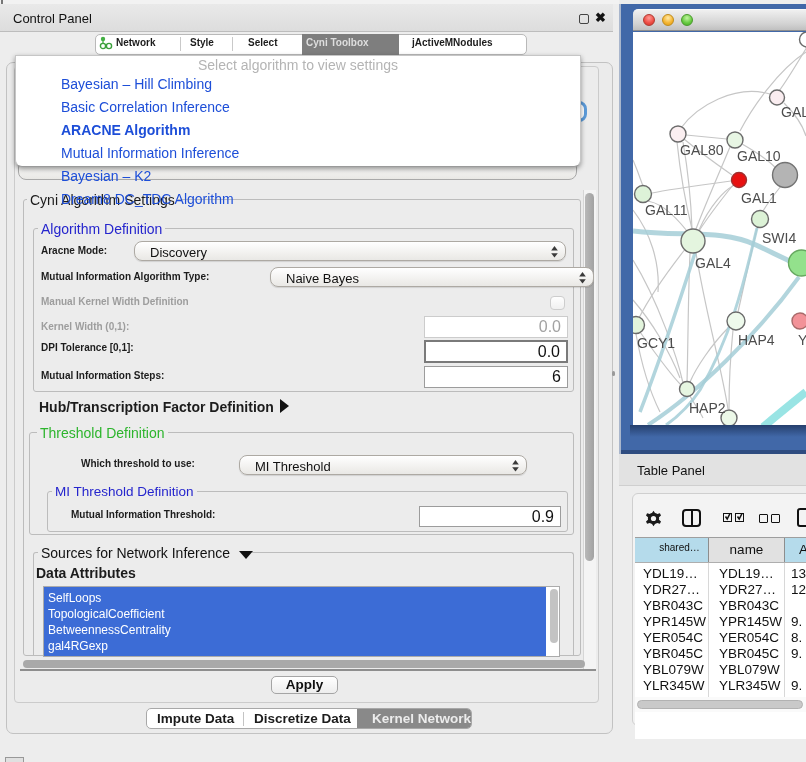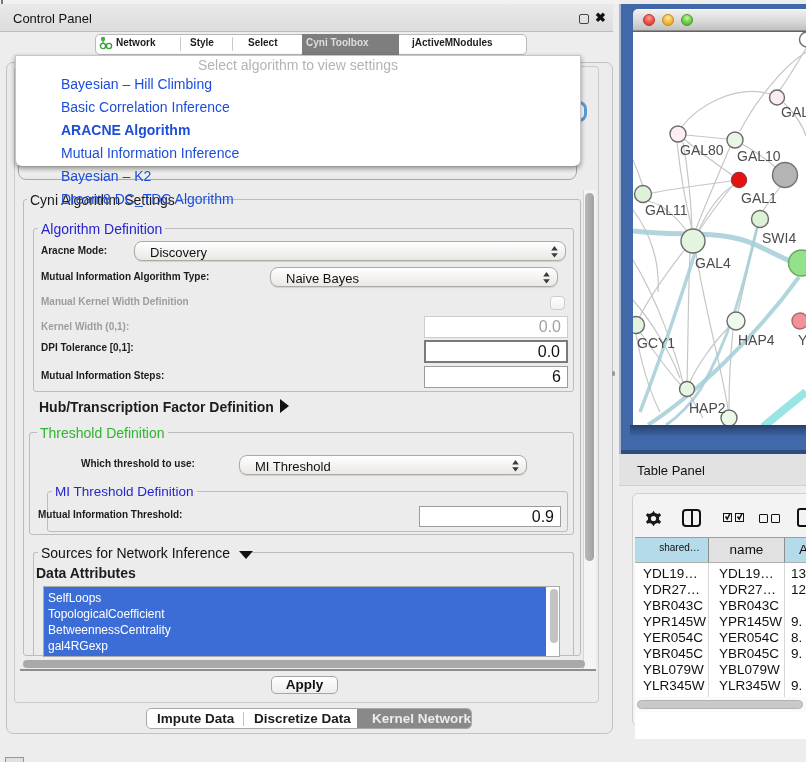--- a/index.html
+++ b/index.html
@@ -64,21 +64,21 @@
 
 <div class="abs lbl" style="left:41px;top:245px;">Aracne Mode:</div>
 <div class="combo" style="left:134px;top:241px;width:432px;height:20px;">
     <span class="ct">Discovery</span>
     <svg style="position:absolute;right:7px;top:4px;" width="7" height="12">
       <polygon points="3.5,0 6.8,4.4 0.2,4.4" fill="#3a3a3a"></polygon>
       <polygon points="0.2,7.2 6.8,7.2 3.5,11.6" fill="#3a3a3a"></polygon>
     </svg>
   </div>
 <div class="abs lbl" style="left:41px;top:271px;">Mutual Information Algorithm Type:</div>
-<div class="combo" style="left:270px;top:267px;width:288px;height:20px;">
+<div class="combo" style="left:270px;top:267px;width:324px;height:20px;">
     <span class="ct">Naive Bayes</span>
     <svg style="position:absolute;right:7px;top:4px;" width="7" height="12">
       <polygon points="3.5,0 6.8,4.4 0.2,4.4" fill="#3a3a3a"></polygon>
       <polygon points="0.2,7.2 6.8,7.2 3.5,11.6" fill="#3a3a3a"></polygon>
     </svg>
   </div>
 
 <div class="abs lbl dis" style="left:41px;top:296px;">Manual Kernel Width Definition</div>
 <div class="abs" style="left:550px;top:296px;width:15px;height:14px;background:linear-gradient(#fefefe,#f0f0f0);border:1.5px solid #cdcdcd;border-radius:4px;"></div>
 
@@ -103,21 +103,21 @@
 <div class="combo" style="left:239px;top:455px;width:288px;height:20px;">
     <span class="ct">MI Threshold</span>
     <svg style="position:absolute;right:7px;top:4px;" width="7" height="12">
       <polygon points="3.5,0 6.8,4.4 0.2,4.4" fill="#3a3a3a"></polygon>
       <polygon points="0.2,7.2 6.8,7.2 3.5,11.6" fill="#3a3a3a"></polygon>
     </svg>
   </div>
 
 <div class="grp" style="left:47px;top:491px;width:521px;height:41px;"></div>
 <div class="gtitle" style="left:52px;top:484px;color:#2525cd;font-size:13.5px;">MI Threshold Definition</div>
-<div class="abs lbl" style="left:38px;top:509px;">Mutual Information Threshold:</div>
+<div class="abs lbl" style="left:71px;top:509px;">Mutual Information Threshold:</div>
 <div class="field" style="left:419px;top:506px;width:142px;height:21px;color:#111;border-color:#9c9c9c;">0.9</div>
 
 <div class="grp" style="left:33px;top:552px;width:541px;height:104px;border-bottom:none;border-bottom-left-radius:0;border-bottom-right-radius:0;"></div>
 <div class="gtitle" style="left:38px;top:545px;font-size:14px;color:#111;padding-right:22px;">Sources for Network Inference</div>
 <svg class="abs" style="left:239px;top:550px;" width="14" height="9">
     <polygon points="0,1 14,1 7,9" fill="#111"></polygon>
   </svg>
 <div class="abs lbl" style="left:36px;top:565px;font-size:14px;">Data Attributes</div>
 
 <div class="abs" style="left:43px;top:586px;width:517px;height:71px;background:#fff;border:1px solid #ababab;"></div>

